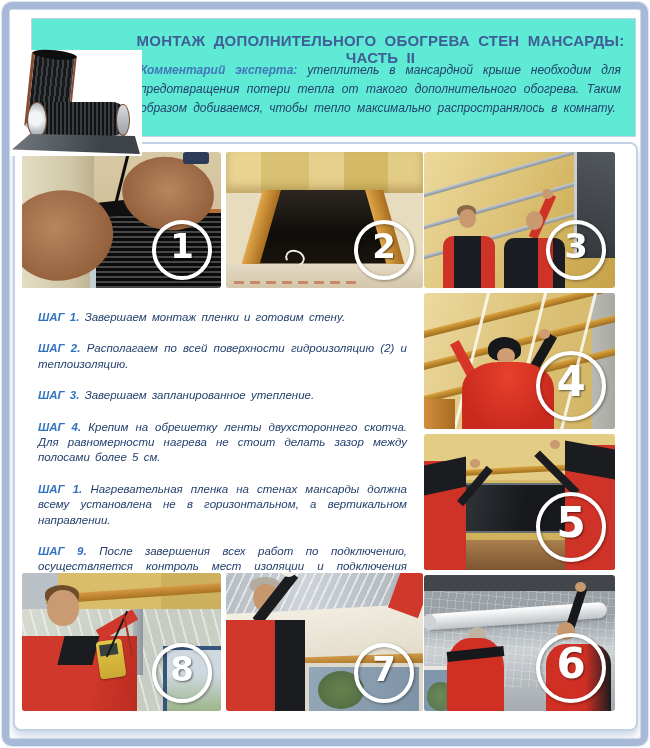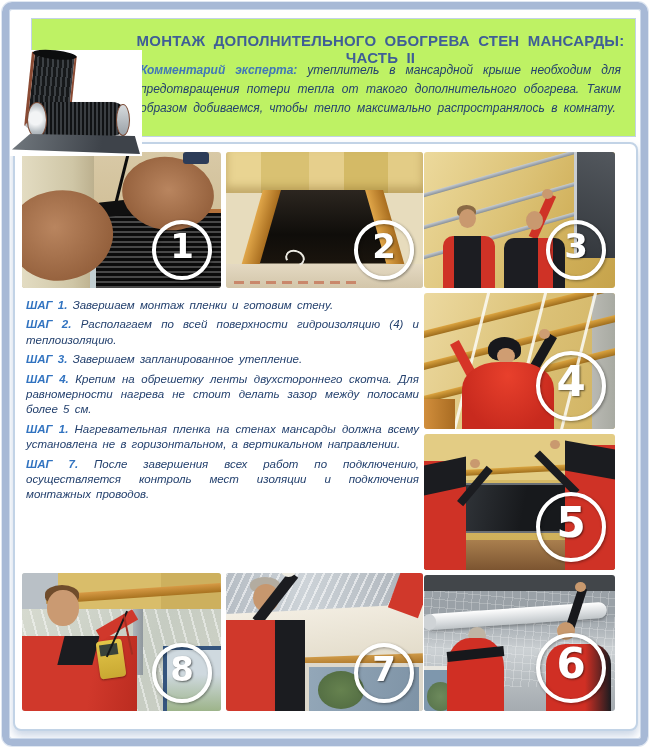--- a/index.html
+++ b/index.html
@@ -12,21 +12,21 @@
   
   .outer-frame{
     left:2px;top:2px;width:632px;height:730px;
     border:7px solid #a7b9d6;border-radius:10px;
     box-shadow:inset 0 0 0 1px #cbd8ea, 0 0 0 1px #dfe7f2;
     pointer-events:none;z-index:6;
   }
   
   .header-box{
     left:31px;top:18px;width:603px;height:117px;
-    border:1px solid #c2d3e6;background:#bef264;z-index:1;
+    border:1px solid #c2d3e6;background:#5eead4;z-index:1;
   }
   .title{
     position:absolute;left:100px;right:6px;top:13px;margin:0;
     font-size:15px;font-weight:bold;color:#3f5e96;
     text-align:center;word-spacing:4px;letter-spacing:.2px;
   }
   .comment{
     position:absolute;left:108px;right:14px;top:42px;margin:0;
     font-style:italic;font-size:12px;line-height:19px;
     text-align:justify;word-spacing:3px;color:#24416e;
@@ -40,21 +40,21 @@
     border:2px solid #c2d3e6;border-radius:8px;background:#fff;
     box-shadow:0 5px 8px rgba(140,165,200,.45);z-index:2;
   }
   .photo{overflow:hidden;border-radius:3px;background:#9a9a92}
   
   .steps{
     left:7px;top:150px;width:401px;
     font-style:italic;font-size:11.5px;line-height:15.4px;
     color:#24416e;text-align:justify;word-spacing:2px;
   }
-  .step{margin:4px}
+  .step{margin:16px}
   .slabel{color:#3173c0;font-weight:bold}
   
   .badge{
     right:9px;bottom:8px;width:52px;height:52px;
     border:4px solid #fff;border-radius:50%;
     color:#fff;font-weight:bold;font-size:34px;line-height:44px;text-align:center;
     font-family:"DejaVu Sans",sans-serif;
     text-shadow:1px 1px 2px rgba(0,0,0,.55);
     box-shadow:1px 1px 3px rgba(0,0,0,.4), inset 1px 1px 3px rgba(0,0,0,.35);
   }
@@ -220,25 +220,25 @@
       <div class="ab" style="left:44%;top:-8%;width:11px;height:10px;border-radius:50%;background:#c8996e"></div>
       <div class="ab" style="left:16%;top:26%;width:18px;height:18px;border-radius:50%;background:#c8996e"></div>
       <div class="ab" style="left:0;bottom:0;width:100%;height:56%;border-radius:30% 30% 0 0;
                   background:linear-gradient(90deg,#d02f24 60%,#1b1c20)"></div>
     </div>
     <div class="ab badge lg">6</div>
   </div>
 
   <div class="ab steps">
     <p class="step"><b class="slabel">ШАГ 1.</b> <span>Завершаем монтаж пленки и готовим стену.</span></p>
-    <p class="step"><b class="slabel">ШАГ 2.</b> <span>Располагаем по всей поверхности гидроизоляцию (4) и теплоизоляцию.</span></p>
+    <p class="step"><b class="slabel">ШАГ 2.</b> <span>Располагаем по всей поверхности гидроизоляцию (2) и теплоизоляцию.</span></p>
     <p class="step"><b class="slabel">ШАГ 3.</b> <span>Завершаем запланированное утепление.</span></p>
     <p class="step"><b class="slabel">ШАГ 4.</b> <span>Крепим на обрешетку ленты двухстороннего скотча. Для равномерности нагрева не стоит делать зазор между полосами более 5 см.</span></p>
     <p class="step"><b class="slabel">ШАГ 1.</b> <span>Нагревательная пленка на стенах мансарды должна всему установлена не в горизонтальном, а вертикальном направлении.</span></p>
-    <p class="step"><b class="slabel">ШАГ 7.</b> <span>После завершения всех работ по подключению, осуществляется контроль мест изоляции и подключения монтажных проводов.</span></p>
+    <p class="step"><b class="slabel">ШАГ 9.</b> <span>После завершения всех работ по подключению, осуществляется контроль мест изоляции и подключения монтажных проводов.</span></p>
   </div>
 
   <div class="ab photo" style="left:7px;top:429px;width:199px;height:138px;background:#ccd0c6">
     <div class="ab" style="left:0;top:0;width:100%;height:28%;
                 background:linear-gradient(90deg,#b9c0c6 0 18%,#d9bd6a 18% 70%,#cdb05e 70%)">
       <div class="ab" style="left:12%;top:42%;width:88%;height:9px;background:linear-gradient(#d79a45,#a87320);transform:rotate(-4deg)"></div>
     </div>
     <div class="ab" style="left:0;top:26%;width:100%;height:74%;
                 background:linear-gradient(115deg,#d6dacf,#c6ccc2 60%,#ced2c6);
                 background-image:repeating-linear-gradient(75deg,rgba(255,255,255,.45) 0 2px,transparent 2px 11px),

